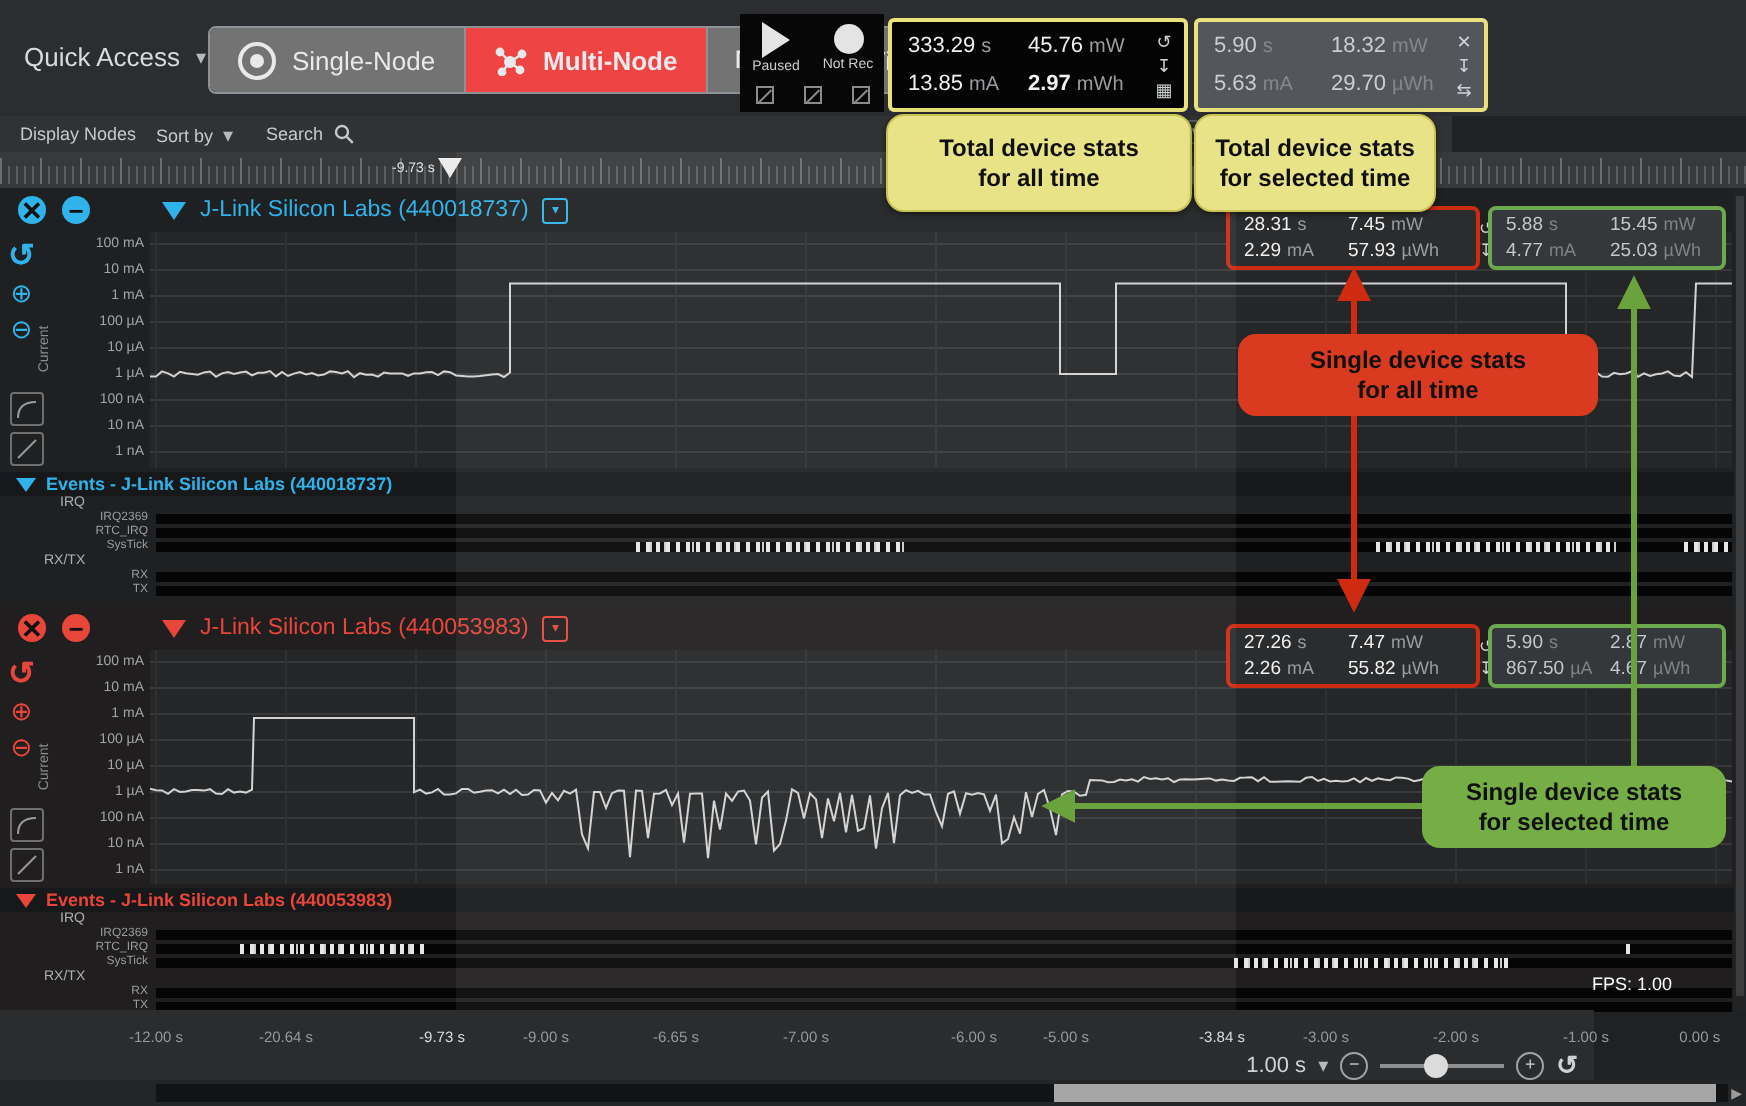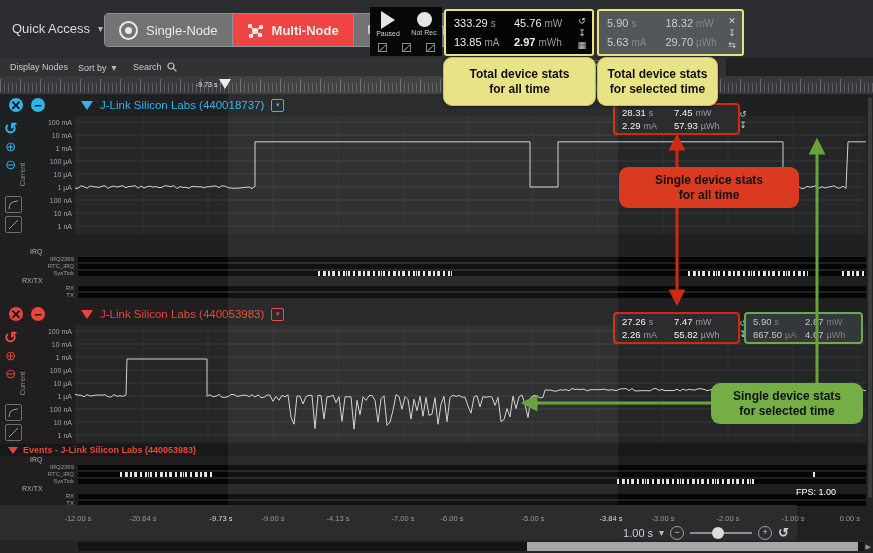--- a/index.html
+++ b/index.html
@@ -283,20 +283,24 @@
           <line x1="393" y1="0" x2="393" y2="118" stroke="#2f3032"></line>
           <line x1="458" y1="0" x2="458" y2="118" stroke="#2f3032"></line>
           <line x1="523" y1="0" x2="523" y2="118" stroke="#2f3032"></line>
           <line x1="588" y1="0" x2="588" y2="118" stroke="#2f3032"></line>
           <line x1="653" y1="0" x2="653" y2="118" stroke="#2f3032"></line>
           <line x1="718" y1="0" x2="718" y2="118" stroke="#2f3032"></line>
           <line x1="783" y1="0" x2="783" y2="118" stroke="#2f3032"></line>
         <polyline points="0.0,72.2 3.0,72.3 6.0,69.7 9.0,70.7 12.0,72.3 15.0,69.9 18.0,70.6 21.0,71.0 24.0,71.4 27.0,70.2 30.0,69.8 33.0,72.4 36.0,70.7 39.0,70.0 42.0,71.0 45.0,70.3 48.0,69.8 51.0,71.7 54.0,70.4 57.0,70.4 60.0,69.5 63.0,72.2 66.0,70.0 69.0,72.0 72.0,70.8 75.0,70.0 78.0,71.2 81.0,70.5 84.0,71.7 87.0,71.3 90.0,69.7 93.0,70.0 96.0,70.7 99.0,69.6 102.0,72.6 105.0,70.6 108.0,71.4 111.0,71.3 114.0,72.3 117.0,70.3 120.0,70.7 123.0,70.8 126.0,70.7 129.0,71.9 132.0,70.7 135.0,70.7 138.0,70.1 141.0,70.0 144.0,71.6 147.0,69.7 150.0,70.1 153.0,71.7 156.0,72.0 159.0,72.3 162.0,72.2 165.0,72.0 168.0,71.6 171.0,71.3 174.0,71.0 177.0,72.5 180.0,70.3 180.0,25.8 455.0,25.8 455.0,71.0 483.0,71.0 483.0,25.8 708.0,25.8 708.0,70.4 711.0,70.0 714.0,70.5 717.0,71.4 720.0,71.6 723.0,70.1 726.0,72.3 729.0,72.4 732.0,70.4 735.0,71.1 738.0,70.7 741.0,69.6 744.0,72.4 747.0,70.7 750.0,72.0 753.0,71.1 756.0,70.7 759.0,69.7 762.0,71.8 765.0,72.1 768.0,70.1 771.0,72.5 773.0,25.8 791.0,25.8" fill="none" stroke="#d2d2d2" stroke-width="1"></polyline>
         </svg>
       </div>
+      <div class="ev-head" style="top:142px;color:#2fb3ea">
+        <span class="tri-down" style="border-top-color:#2fb3ea"></span>
+        <span>Events - J-Link Silicon Labs (440018737)</span>
+      </div>
       <div class="ev-rows" style="top:154px">
         <div class="ev-row group">
           <span class="ev-lab" style="left:30px">IRQ</span>
         </div>
         <div class="ev-row signal">
           <span class="ev-lab">IRQ2369</span>
           <span class="ev-bar"></span>
         </div>
         <div class="ev-row signal">
           <span class="ev-lab">RTC_IRQ</span>
@@ -324,20 +328,29 @@
       </div>
       <div class="dstat red">
         <div class="sv" style="grid-area: 1 / 1;"><b style="font-weight:normal">28.31</b><span>s</span></div>
         <div class="sv" style="grid-area: 1 / 2;"><b style="font-weight:normal">7.45</b><span>mW</span></div>
         <div class="sb-icons" style="grid-row:1/span 2;grid-column:3">
           <span>↺</span>
           <span>↧</span>
         </div>
         <div class="sv" style="grid-area: 2 / 1;"><b style="font-weight:normal">2.29</b><span>mA</span></div>
         <div class="sv" style="grid-area: 2 / 2;"><b style="font-weight:normal">57.93</b><span>µWh</span></div>
+      </div>
+      <div class="dstat green">
+        <div class="sv" style="grid-area: 1 / 1;"><b style="font-weight:normal">5.88</b><span>s</span></div>
+        <div class="sv" style="grid-area: 1 / 2;"><b style="font-weight:normal">15.45</b><span>mW</span></div>
+        <div class="sb-icons" style="grid-row:1/span 2;grid-column:3">
+          <span>↧</span>
+        </div>
+        <div class="sv" style="grid-area: 2 / 1;"><b style="font-weight:normal">4.77</b><span>mA</span></div>
+        <div class="sv" style="grid-area: 2 / 2;"><b style="font-weight:normal">25.03</b><span>µWh</span></div>
       </div>
     </div>
   <div id="panel2" class="panel abs">
       <div class="p-header">
     <span class="node-ctl" style="background:#e8463a">✕</span>
     <span class="node-ctl" style="background:#e8463a;margin-left:8px;">−</span>
     <span class="p-title">
       <span class="tri-down" style="border-top-color:#e8463a"></span>
       <span style="color:#e8463a">J-Link Silicon Labs (440053983)</span>
       <span class="title-dd" style="color:#e8463a;border-color:#e8463a">▾</span>
@@ -496,23 +509,23 @@
   </svg>
 
   <div id="fps" class="abs">FPS: 1.00</div>
 
   <div id="bottom" class="abs">
     <div id="axis-labels">
         <span class="ax-lab" style="left: 78px;">-12.00 s</span>
         <span class="ax-lab" style="left: 143px;">-20.64 s</span>
         <span class="ax-lab hl" style="left: 221px;">-9.73 s</span>
         <span class="ax-lab" style="left: 273px;">-9.00 s</span>
-        <span class="ax-lab" style="left: 338px;">-4.13 s</span>
+        <span class="ax-lab" style="left: 338px;">-6.65 s</span>
         <span class="ax-lab" style="left: 403px;">-7.00 s</span>
-        <span class="ax-lab" style="left: 452px;">-6.00 s</span>
+        <span class="ax-lab" style="left: 487px;">-6.00 s</span>
         <span class="ax-lab" style="left: 533px;">-5.00 s</span>
         <span class="ax-lab hl" style="left: 611px;">-3.84 s</span>
         <span class="ax-lab" style="left: 663px;">-3.00 s</span>
         <span class="ax-lab" style="left: 728px;">-2.00 s</span>
         <span class="ax-lab" style="left: 793px;">-1.00 s</span>
         <span class="ax-lab" style="left: 856px; transform: translateX(-80%);">0.00 s</span>
       </div>
     <div id="zoomctl">
       <span>1.00 s</span>
       <span class="chev">▾</span>

